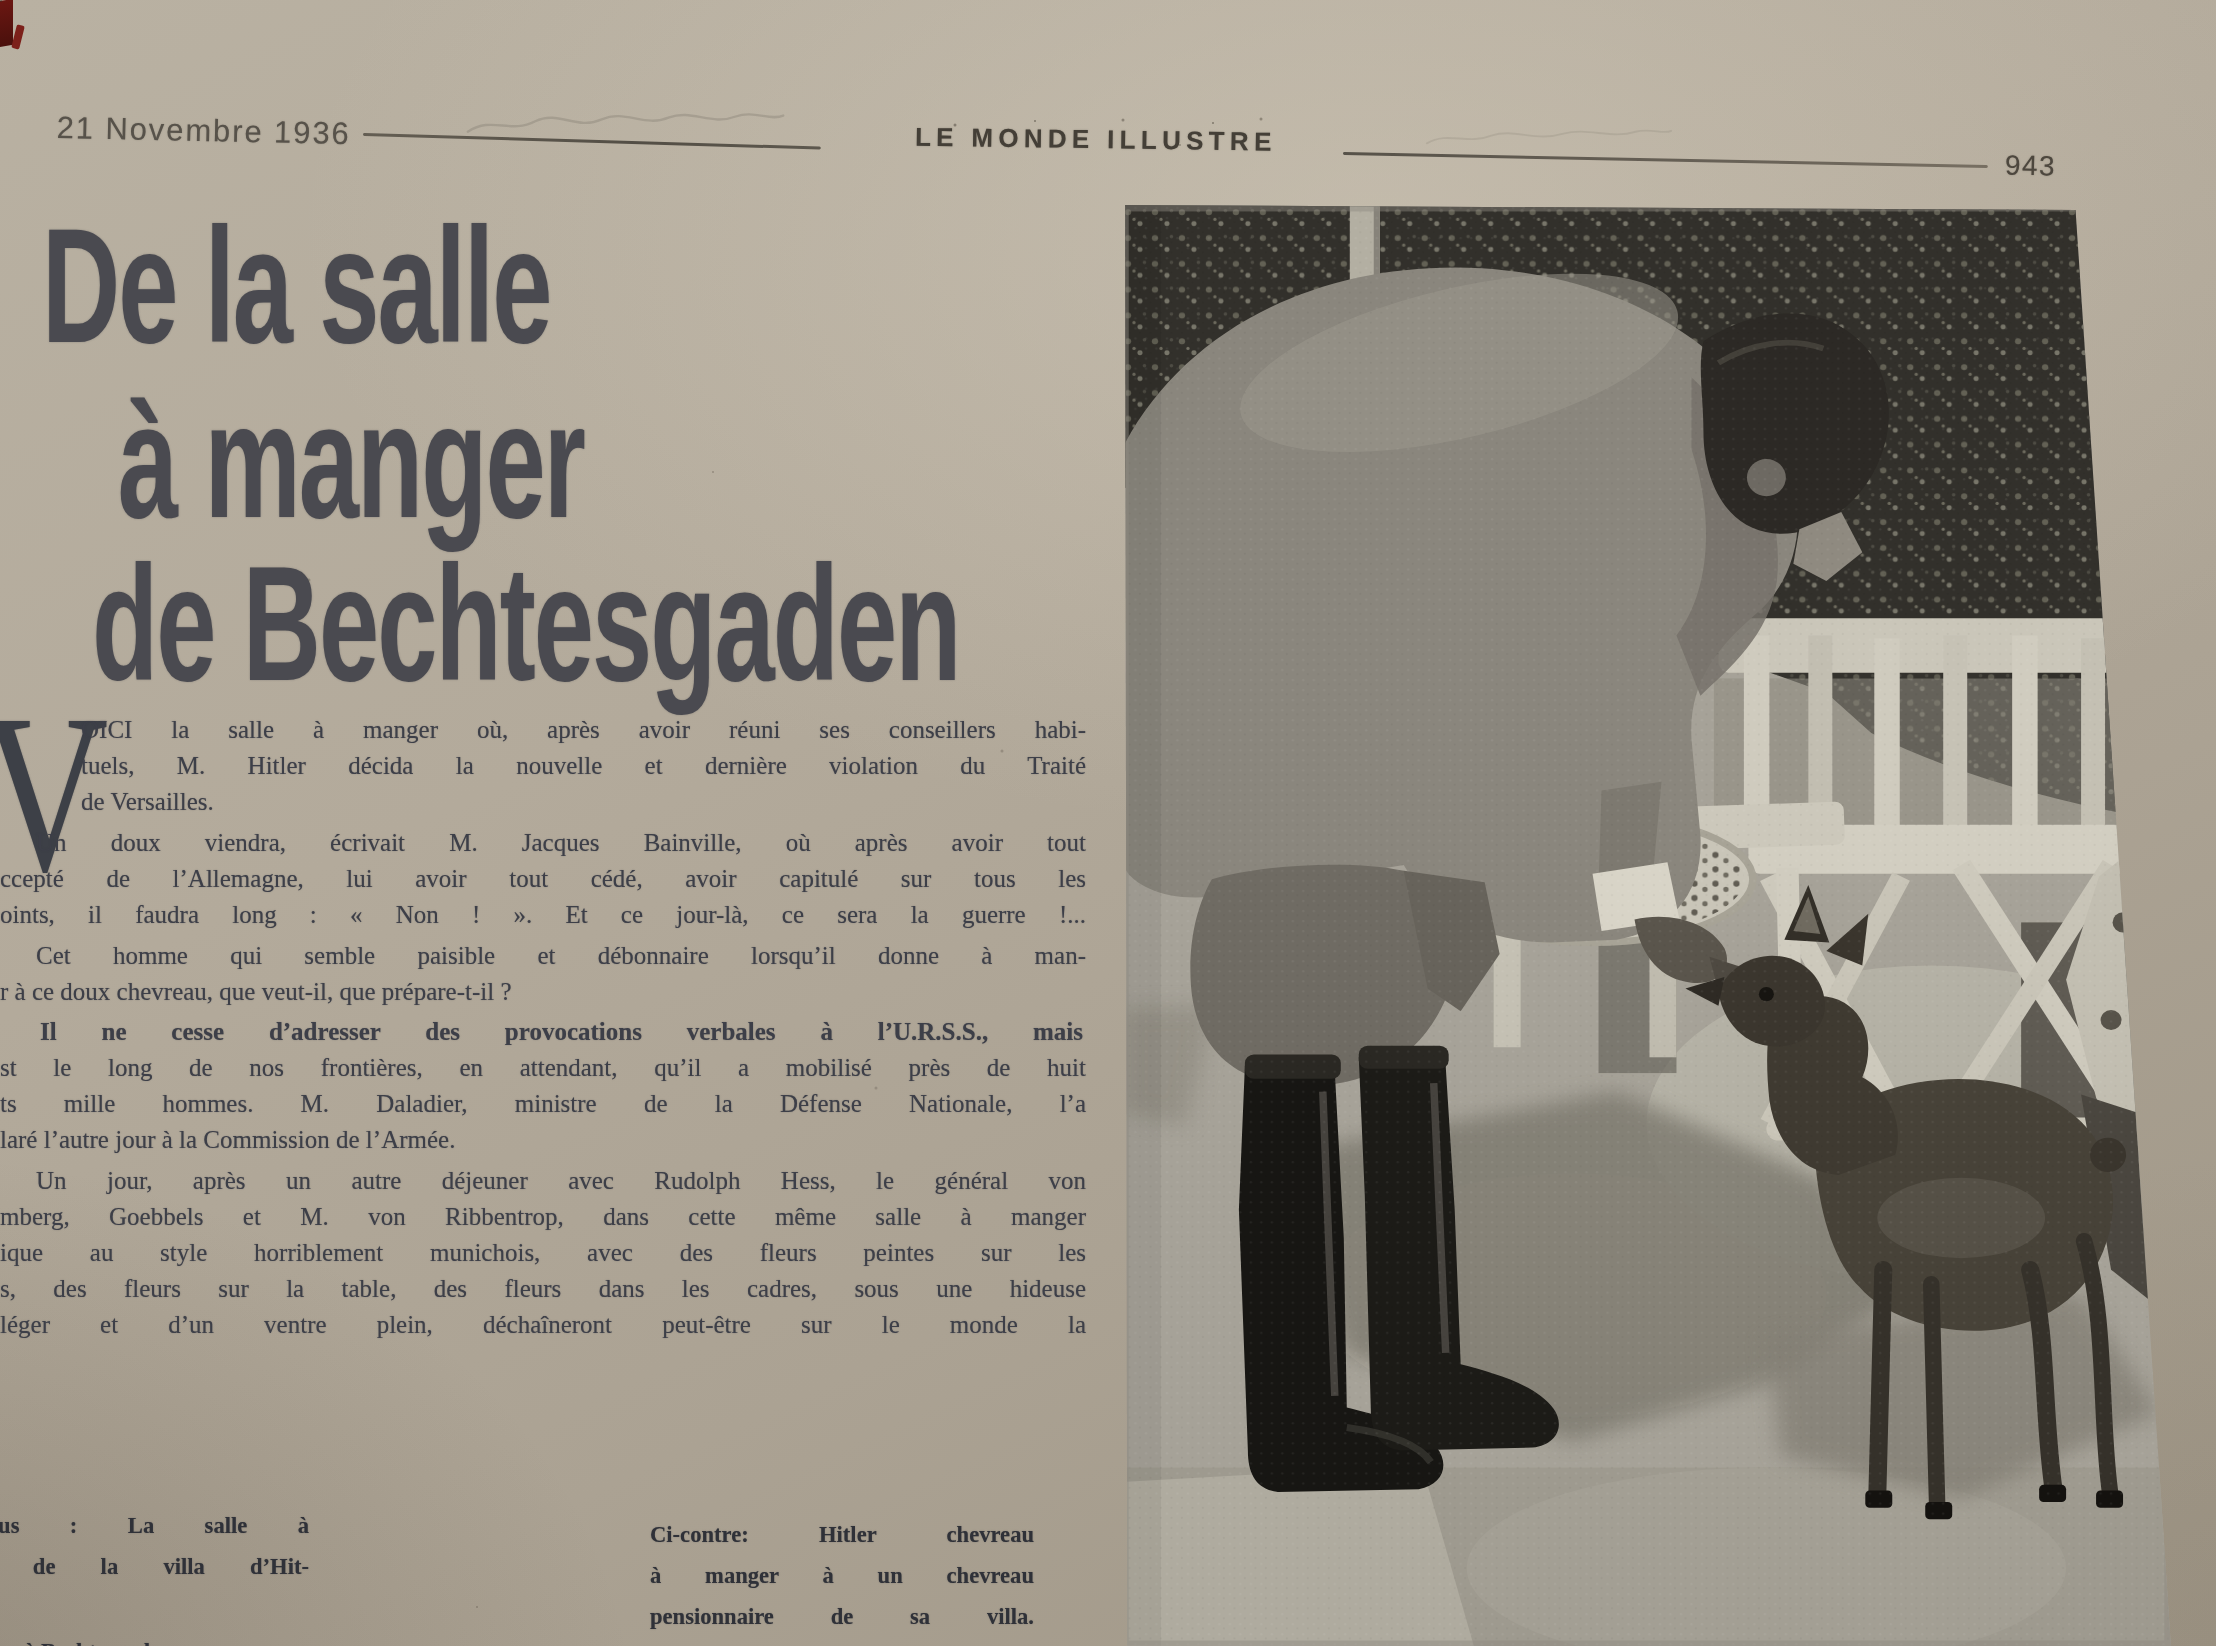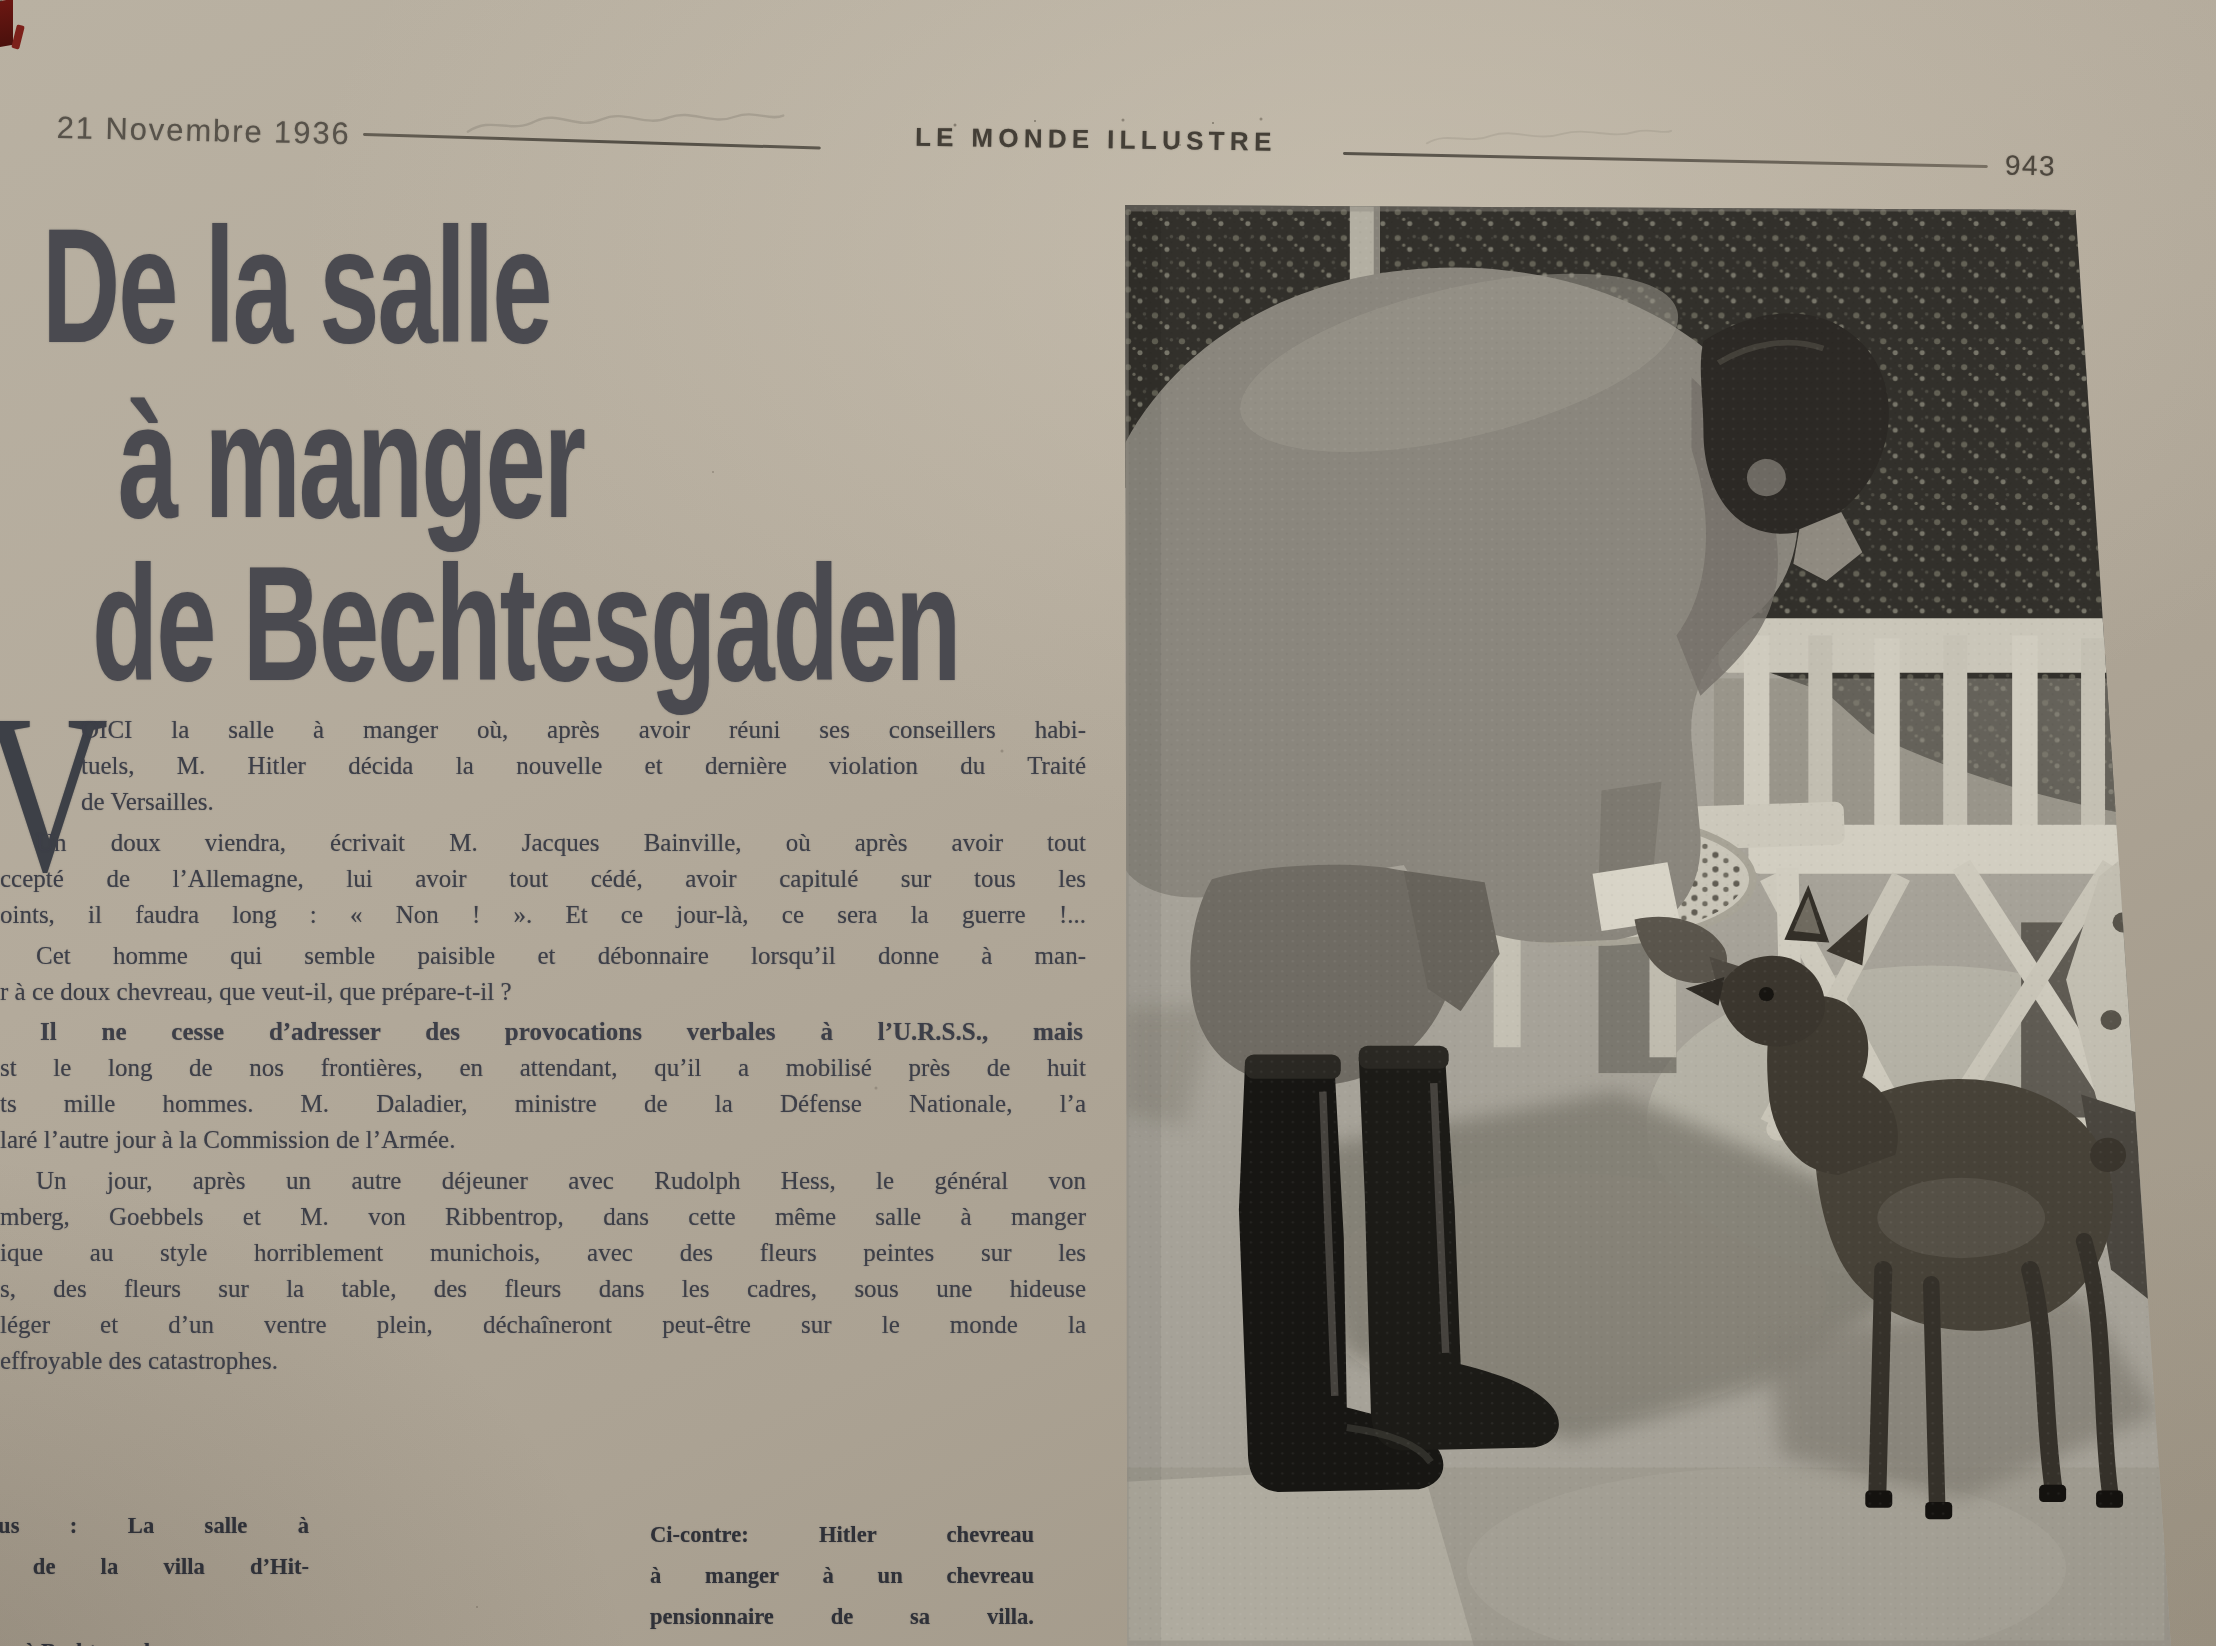--- a/index.html
+++ b/index.html
@@ -137,21 +137,20 @@
     <div class="bl">r à ce doux chevreau, que veut-il, que prépare-t-il ?</div>
     <div class="bl i90 just pgap">Il ne cesse d’adresser des provocations verbales à l’U.R.S.S., mais</div>
     <div class="bl just">st le long de nos frontières, en attendant, qu’il a mobilisé près de huit</div>
     <div class="bl just">ts mille hommes. M. Daladier, ministre de la Défense Nationale, l’a</div>
     <div class="bl">laré l’autre jour à la Commission de l’Armée.</div>
     <div class="bl i75 just pgap">Un jour, après un autre déjeuner avec Rudolph Hess, le général von</div>
     <div class="bl just">mberg, Goebbels et M. von Ribbentrop, dans cette même salle à manger</div>
     <div class="bl just">ique au style horriblement munichois, avec des fleurs peintes sur les</div>
     <div class="bl just">s, des fleurs sur la table, des fleurs dans les cadres, sous une hideuse</div>
     <div class="bl just">léger et d’un ventre plein, déchaîneront peut-être sur le monde la</div>
-    <div class="bl">effroyable des catastrophes.</div>
   </div>
 
   <div class="abs cap" id="cap-left">
     <div class="just">sous :  La  salle  à</div>
     <div class="just">r de la villa d’Hit-</div>
     <div class="capline-ml">à Bechtesgaden.</div>
   </div>
 
   <div class="abs cap" id="cap-right">
     <div class="just">Ci-contre: Hitler chevreau</div>

